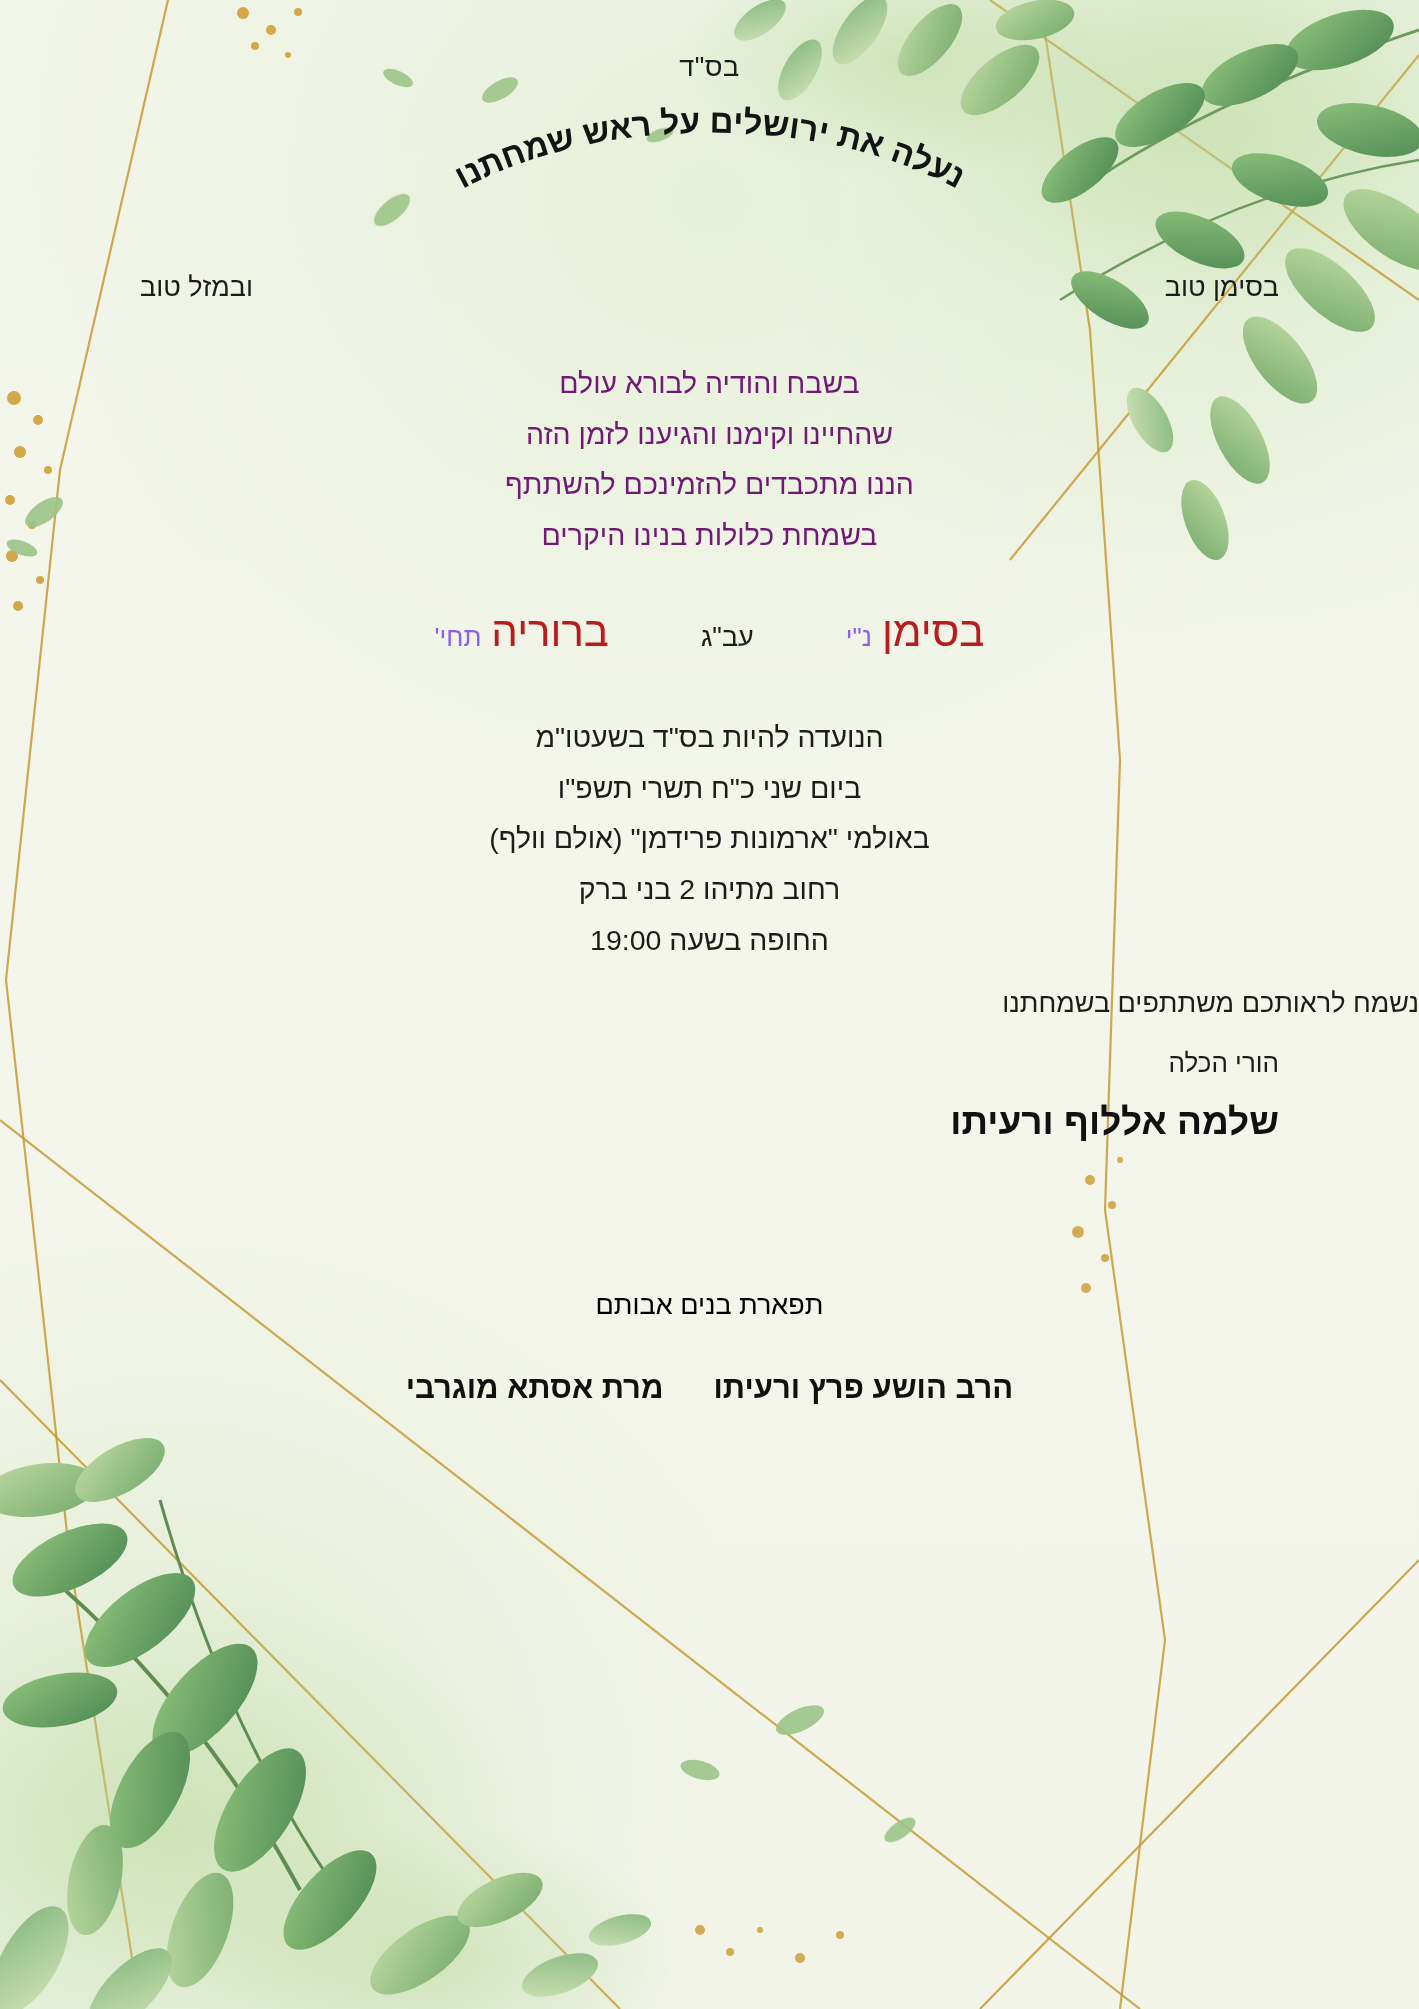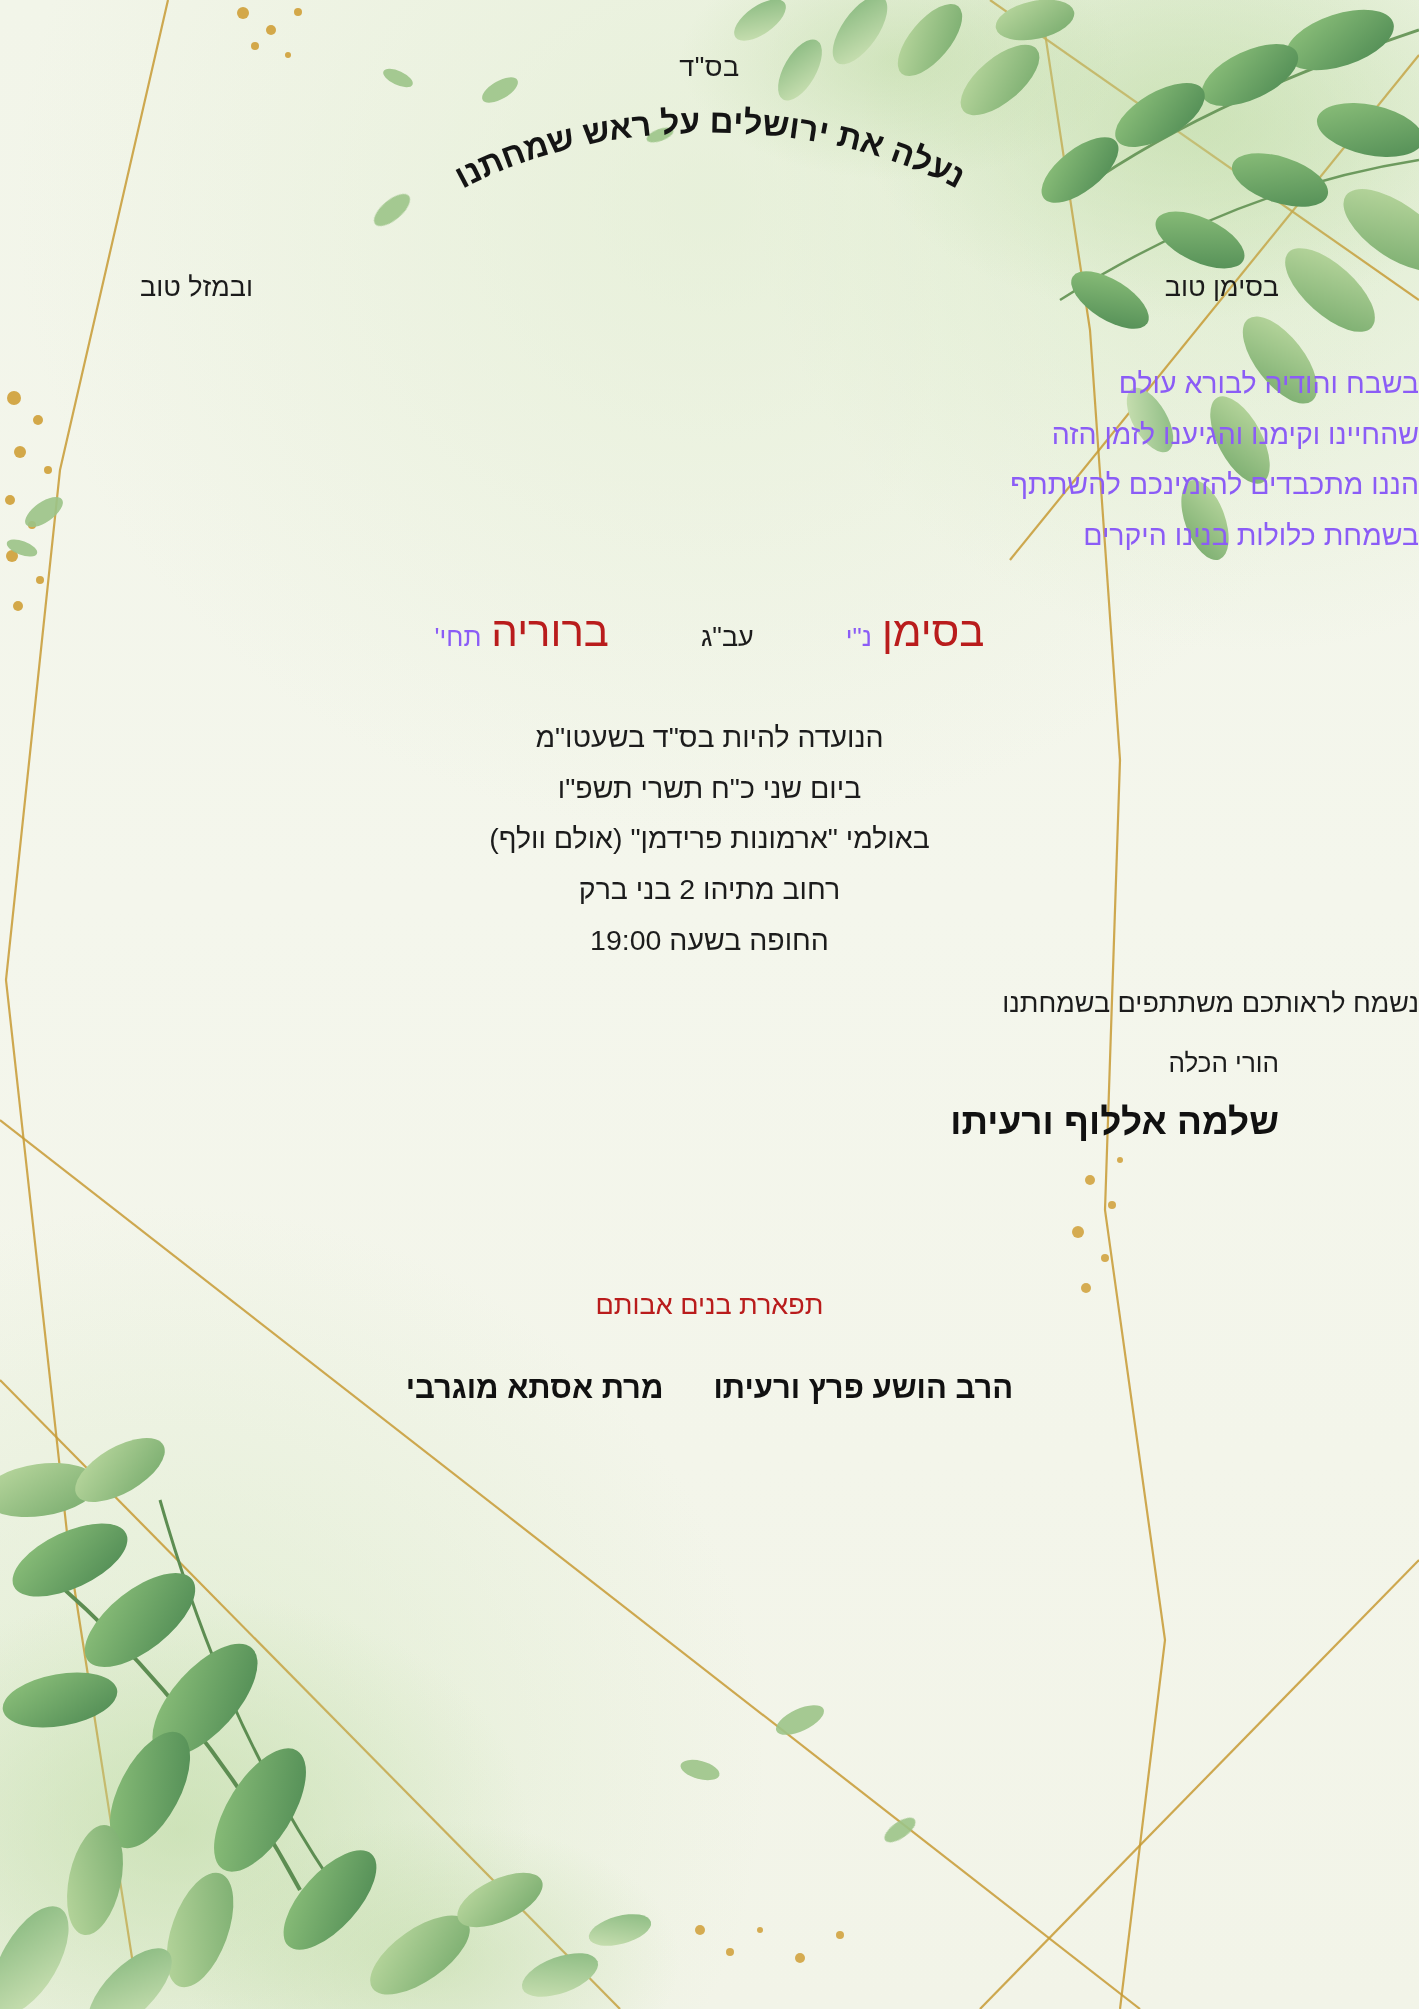--- a/index.html
+++ b/index.html
@@ -85,23 +85,24 @@
     justify-content: space-between;
     padding: 0 140px;
     box-sizing: border-box;
     font-size: 27px;
   }
   .blessing {
     position: absolute;
     top: 358px;
     left: 0;
     right: 0;
+    text-align: center;
     font-size: 28.5px;
     line-height: 1.78;
-    color: #8b5cf6;
+    color: #701a75;
   }
   .couple {
     position: absolute;
     top: 608px;
     left: 0;
     right: 0;
     display: flex;
     justify-content: center;
     align-items: baseline;
     gap: 0;
@@ -163,21 +164,21 @@
     font-weight: bold;
     color: #111111;
   }
   .grand-title {
     position: absolute;
     top: 1290px;
     left: 0;
     right: 0;
     text-align: center;
     font-size: 27px;
-    color: #b91c1c;
+    color: #000000;
   }
   .grand-names {
     position: absolute;
     top: 1370px;
     left: 0;
     right: 0;
     display: flex;
     justify-content: center;
     gap: 50px;
     font-size: 31px;

